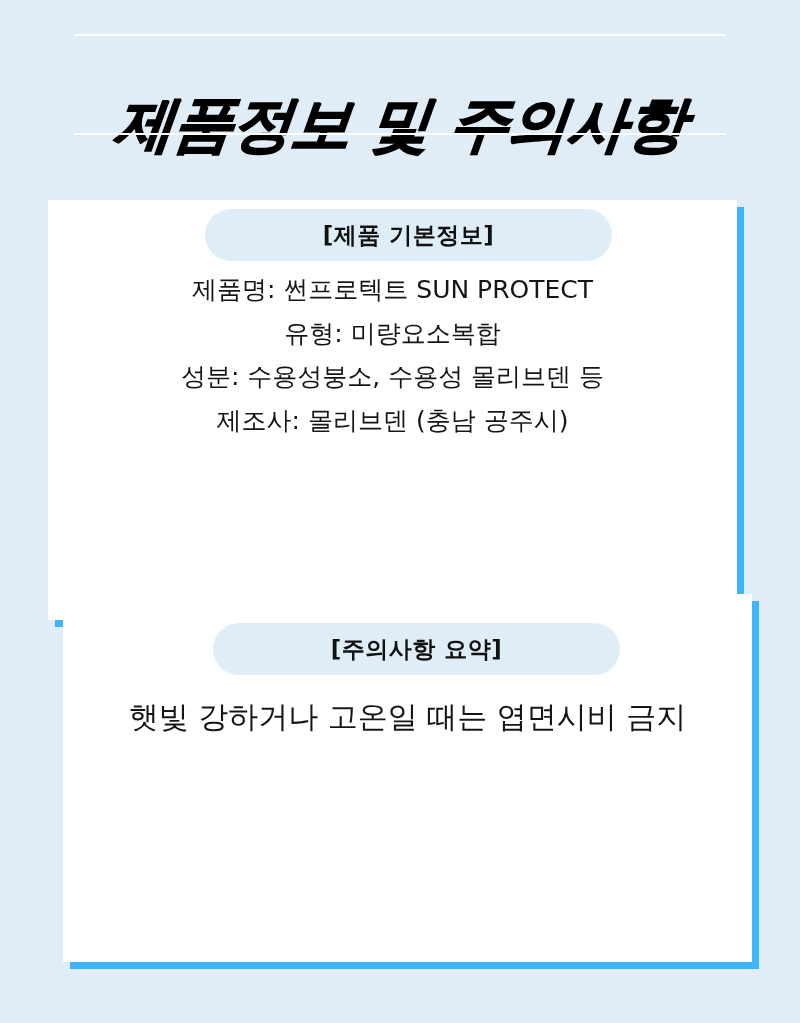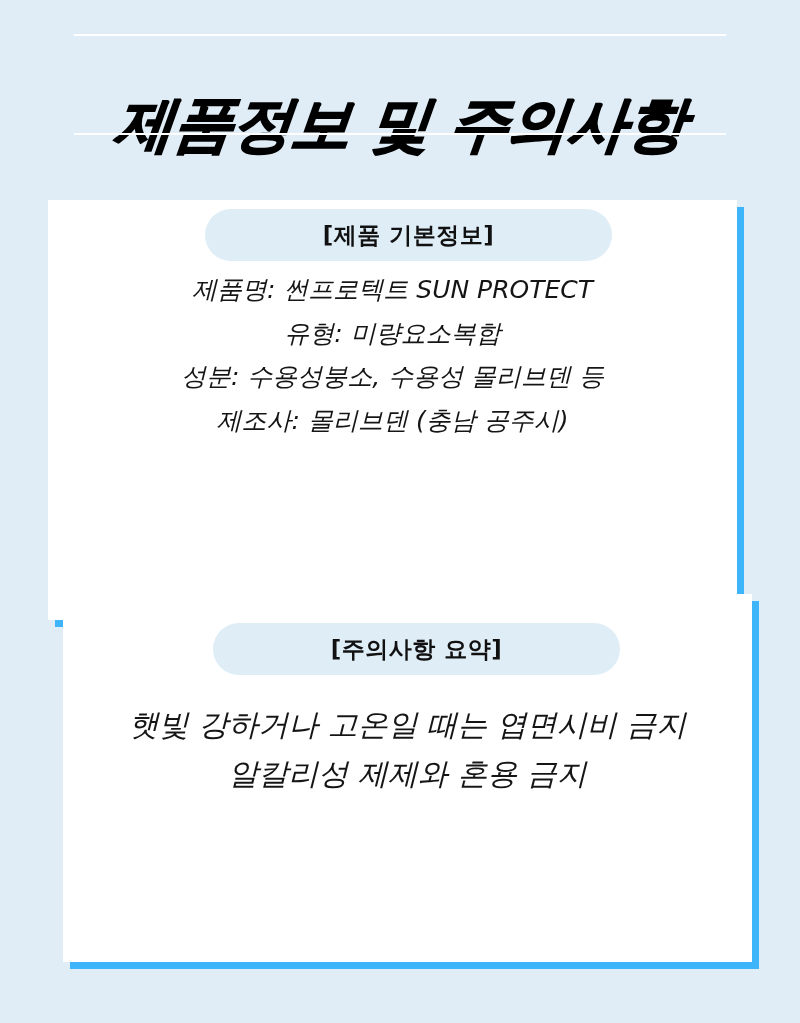--- a/index.html
+++ b/index.html
@@ -80,30 +80,29 @@
       width: 407px;
     }
     .info-list {
       position: absolute;
       left: 0;
       width: 100%;
       text-align: center;
       margin: 0;
       padding: 0;
       list-style: none;
-      font-style: italic;
     }
     .card-1 .info-list {
       top: 68px;
       font-size: 25px;
       line-height: 43.5px;
       color: #151515;
     }
     .card-2 .info-list {
-      top: 106px;
+      top: 98px;
       font-size: 30px;
       line-height: 49px;
       color: #151515;
     }
     .info-list li {
       white-space: nowrap;
     }
   </style>
 </head>
 <body>
@@ -119,15 +118,14 @@
     <li>유형: 미량요소복합</li>
     <li>성분: 수용성붕소, 수용성 몰리브덴 등</li>
     <li>제조사: 몰리브덴 (충남 공주시)</li>
   </ul>
 </section>
 
 <section class="card card-2">
   <div class="pill">[주의사항 요약]</div>
   <ul class="info-list">
     <li>햇빛 강하거나 고온일 때는 엽면시비 금지</li>
-    <li>알칼리성 제제와 혼용 금지</li>
   </ul>
 </section>
 
 </body></html>

